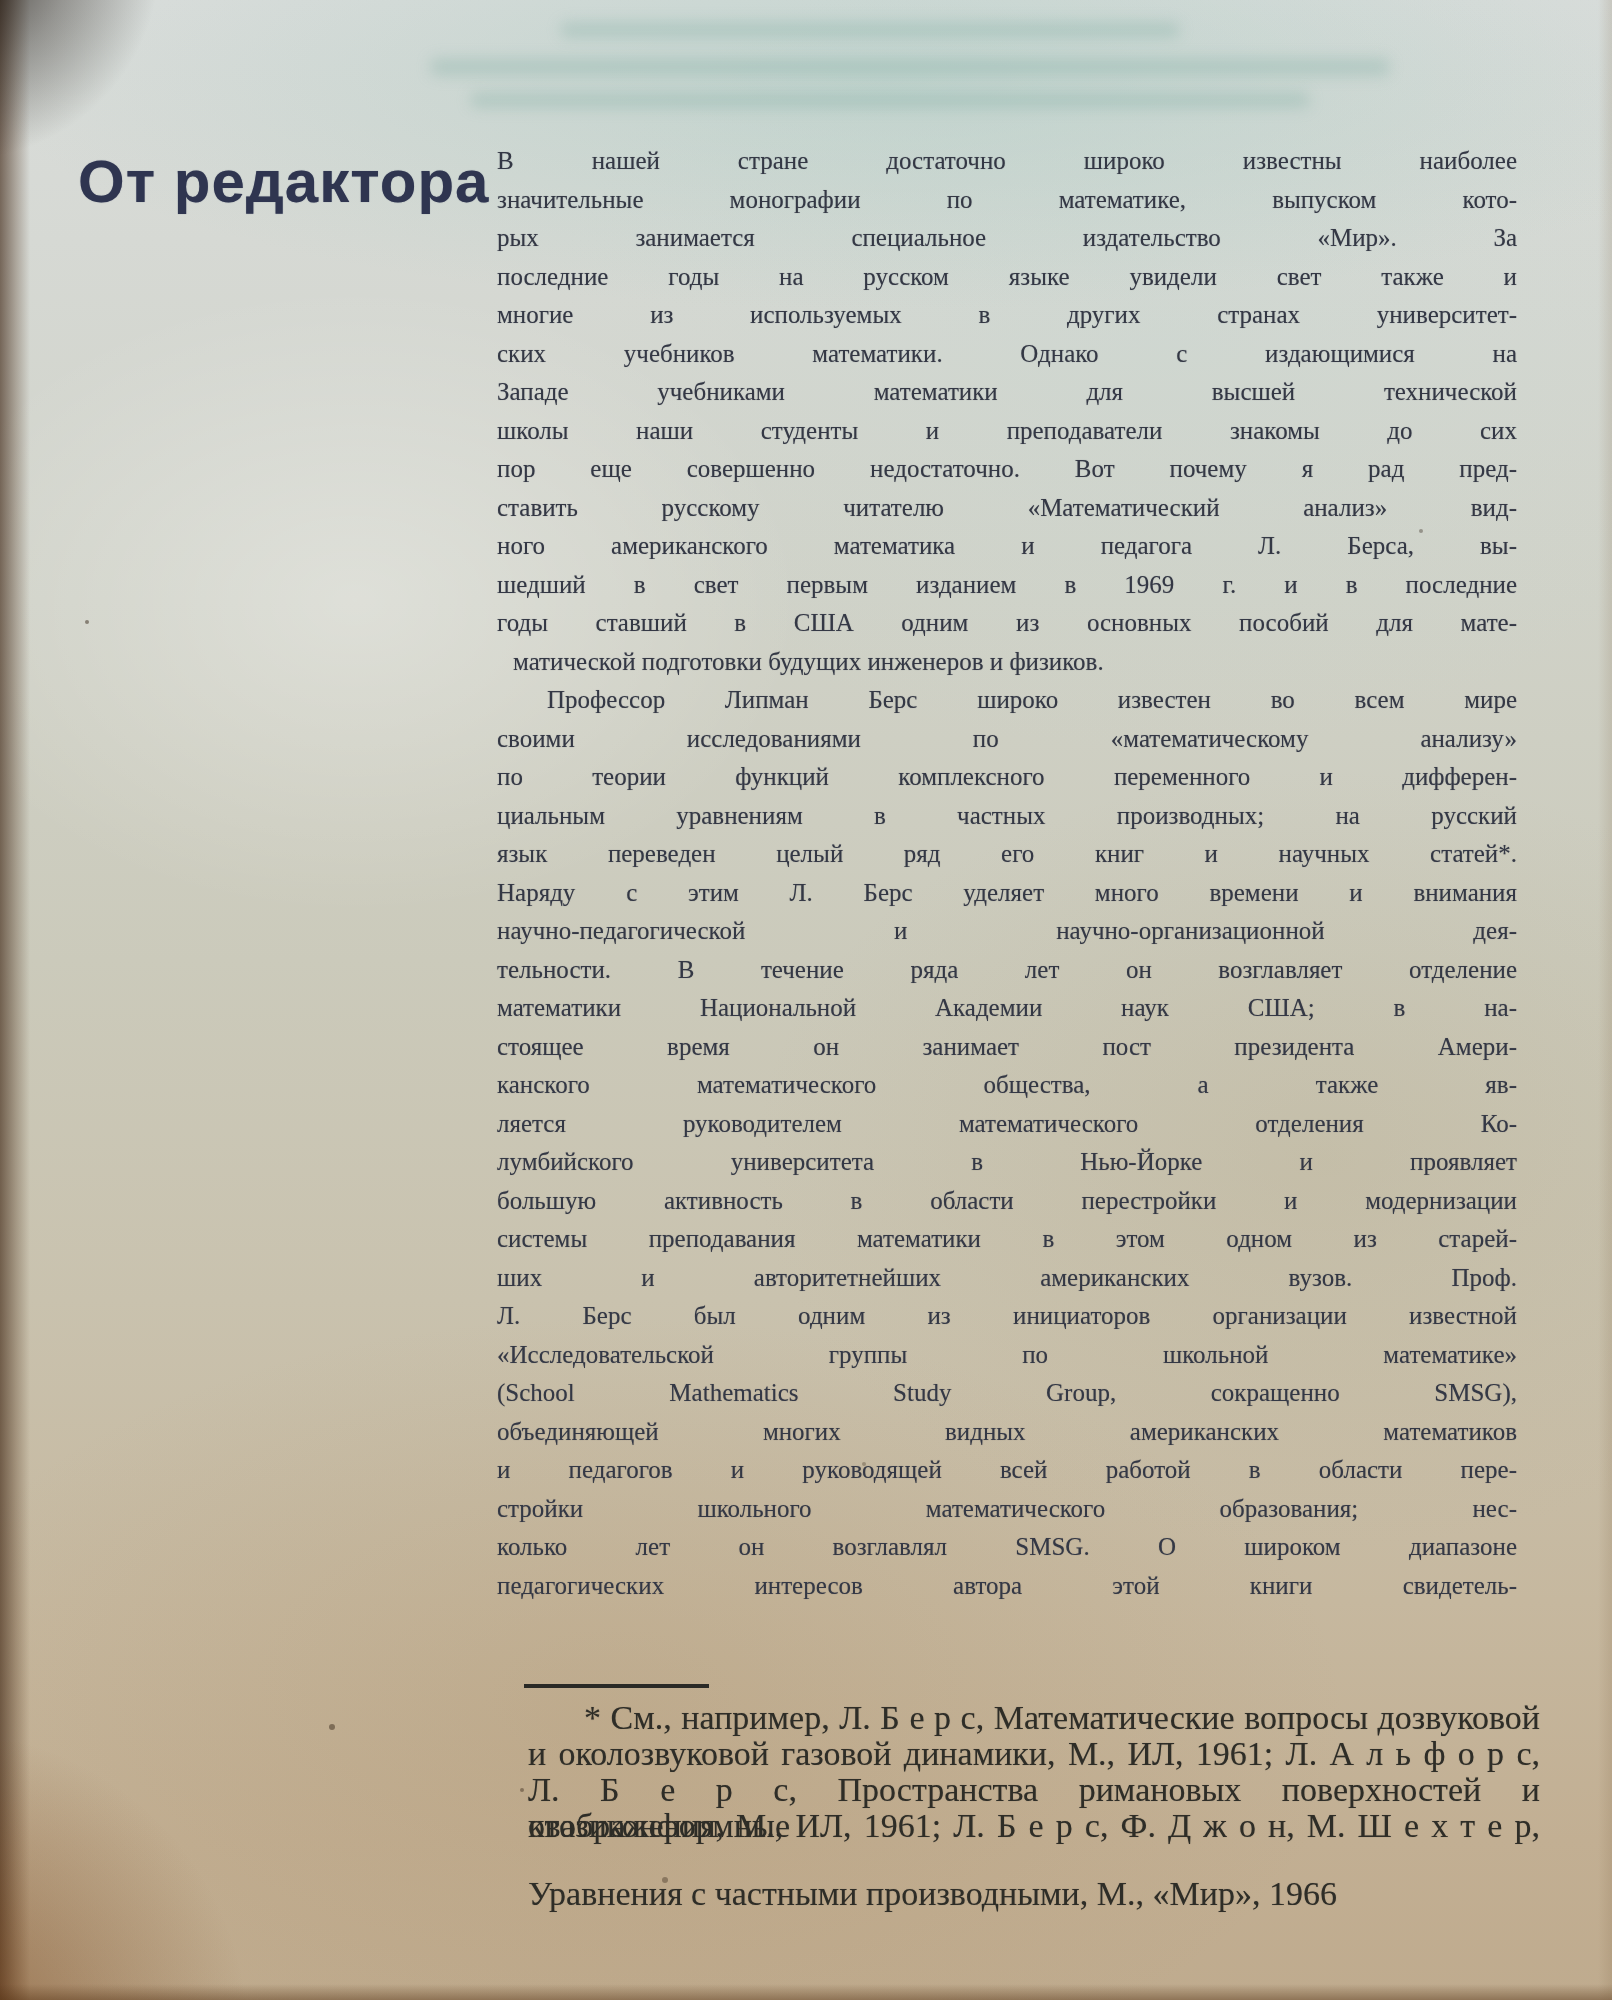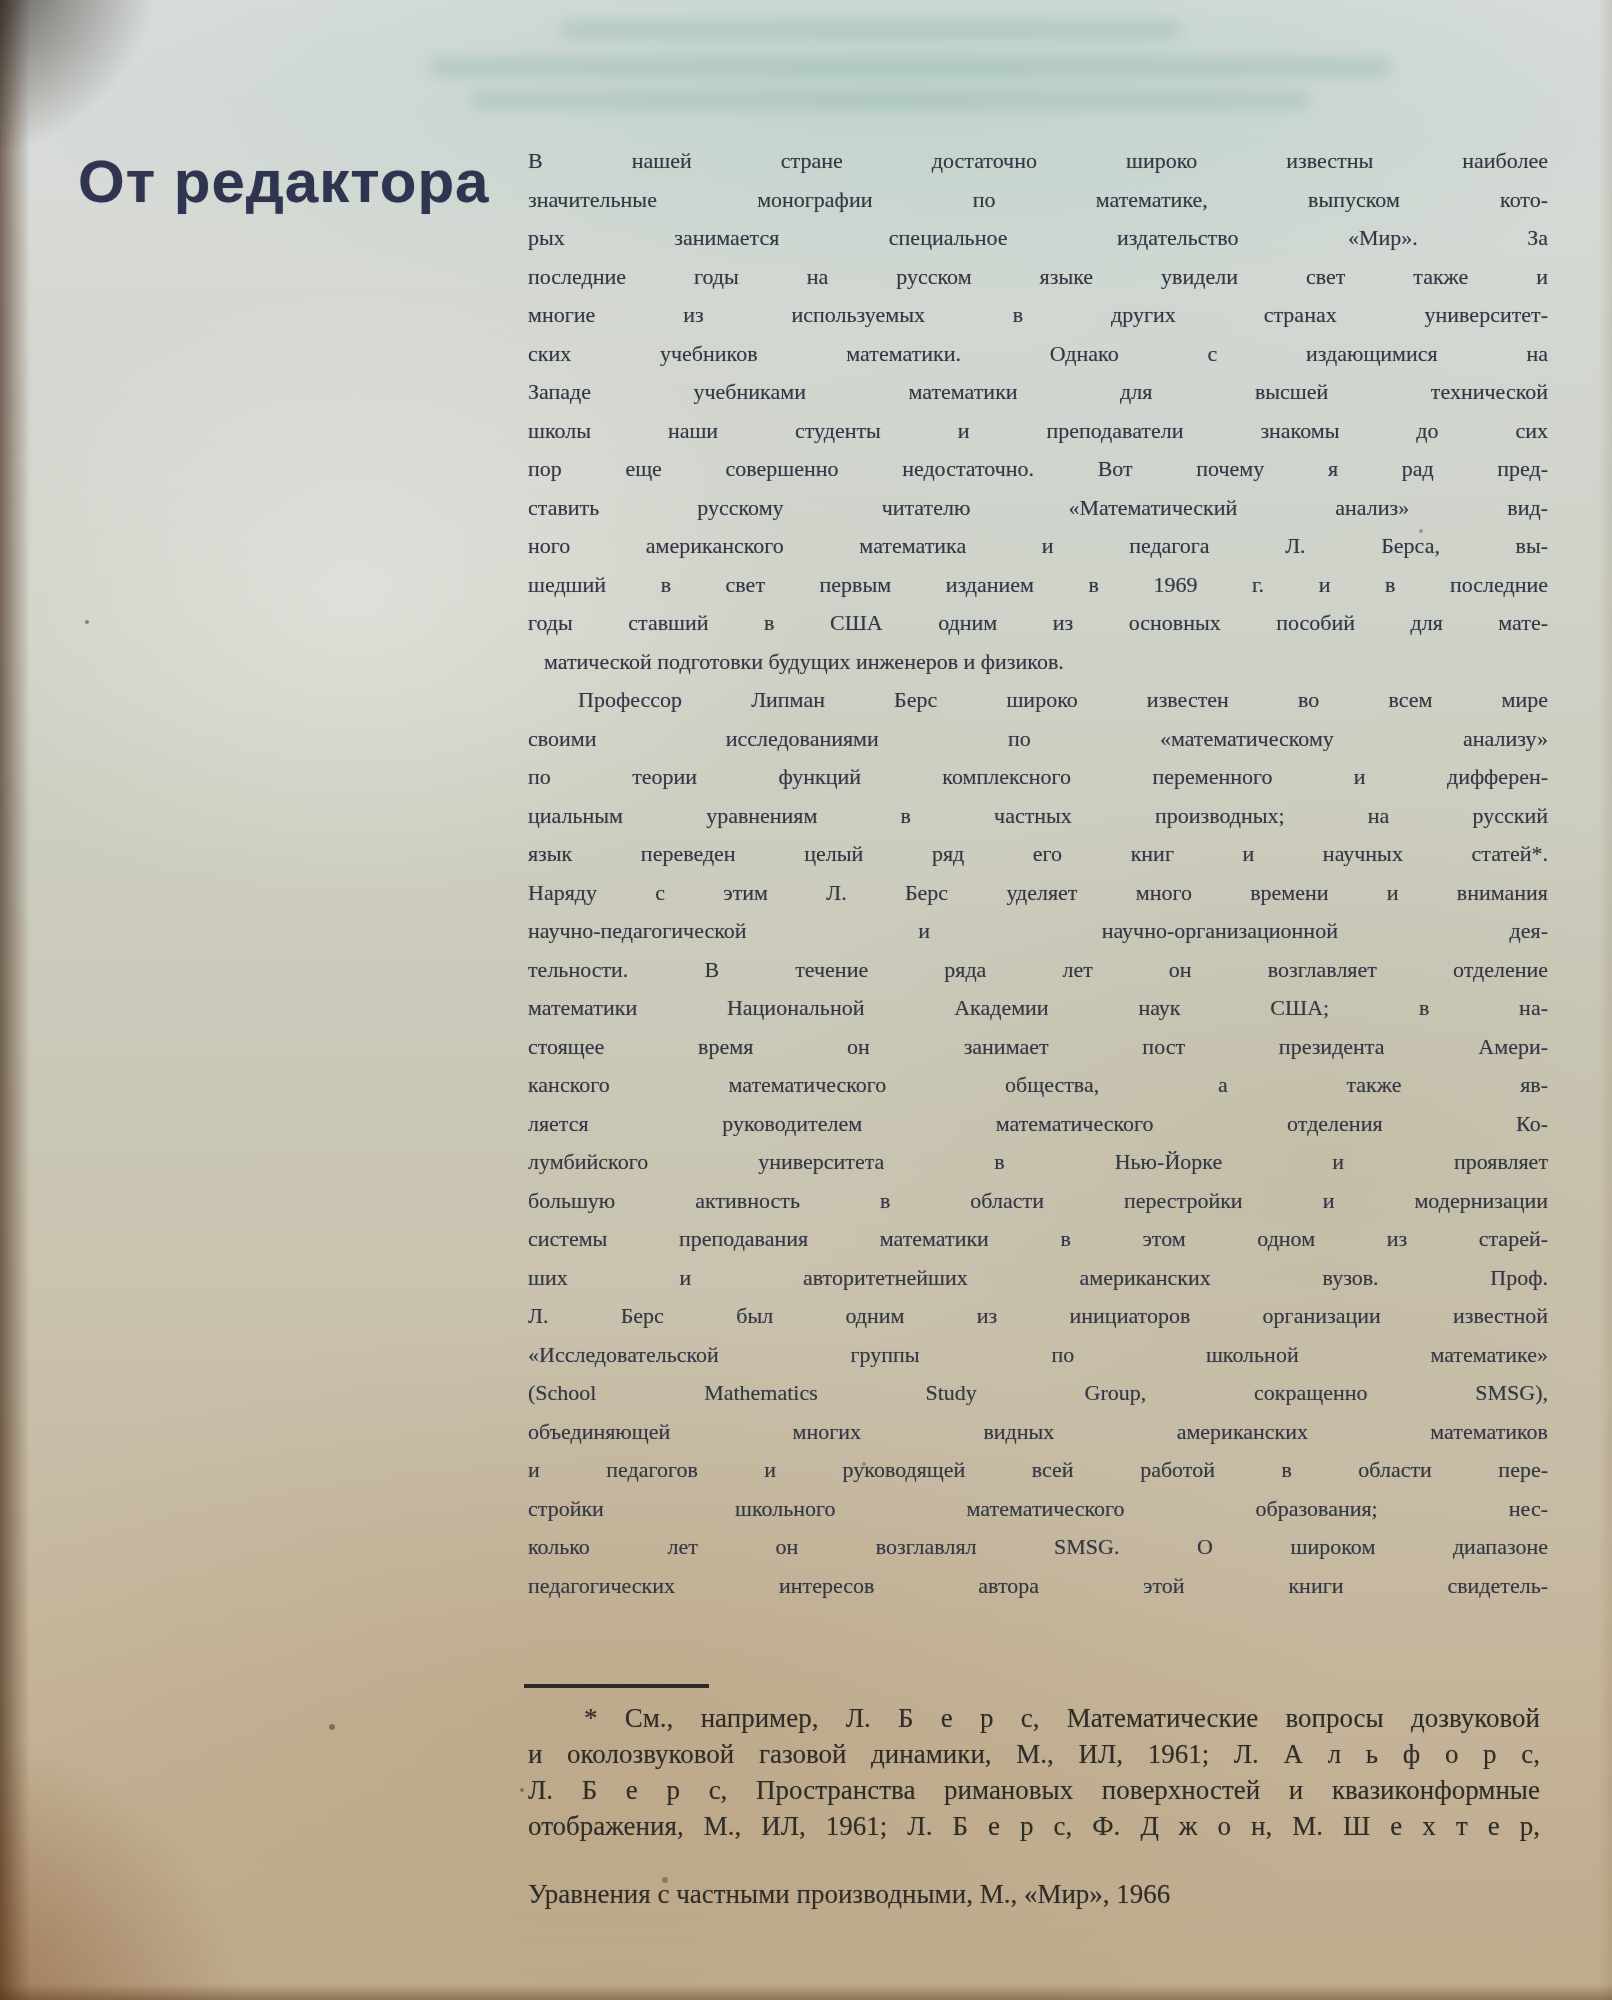--- a/index.html
+++ b/index.html
@@ -39,29 +39,29 @@
                435px 1168px 0 0 rgba(60,45,30,0.45),
                1334px -91px 0 0 rgba(60,50,40,0.4),
                777px 842px 0 0 rgba(70,55,40,0.35),
                578px 1258px 0 1px rgba(60,45,30,0.4);}
   
   .hdr{position:absolute;left:78px;top:152px;
     font-family:"Liberation Sans", sans-serif;font-weight:bold;
     font-size:60px;line-height:1;letter-spacing:1px;color:#2f3550;
     text-shadow:0 0 1px rgba(40,48,80,0.45);}
   
-  .col{position:absolute;left:528px;top:142px;width:1020px;color:#343845;
-    font-size:22px;text-shadow:0 0 1px rgba(40,44,60,0.38);}
+  .col{position:absolute;left:497px;top:142px;width:1020px;color:#343845;
+    font-size:25px;text-shadow:0 0 1px rgba(40,44,60,0.38);}
   .col .line{height:38.5px;line-height:38.5px;text-align:justify;text-align-last:justify;}
   .col .line.end{text-align-last:left;margin-left:16px;}
   .col .line.indent{padding-left:50px;}
   
   .rule{position:absolute;left:524px;top:1684px;width:185px;height:4px;background:#2a2a26;}
   .fnote{position:absolute;left:528px;top:1700px;width:1012px;color:#2e2d27;
-    font-size:27px;text-shadow:0 0 1px rgba(40,40,40,0.35);}
+    font-size:34px;text-shadow:0 0 1px rgba(40,40,40,0.35);}
   .fnote .line{height:36px;line-height:36px;text-align:justify;text-align-last:justify;}
   .fnote .line.end{text-align-last:left;margin-top:32px;}
   .fnote .line.indent{padding-left:56px;}
 </style>
 </head>
 <body>
 
 <div id="scan">
 
   <div class="edge-left"></div>

